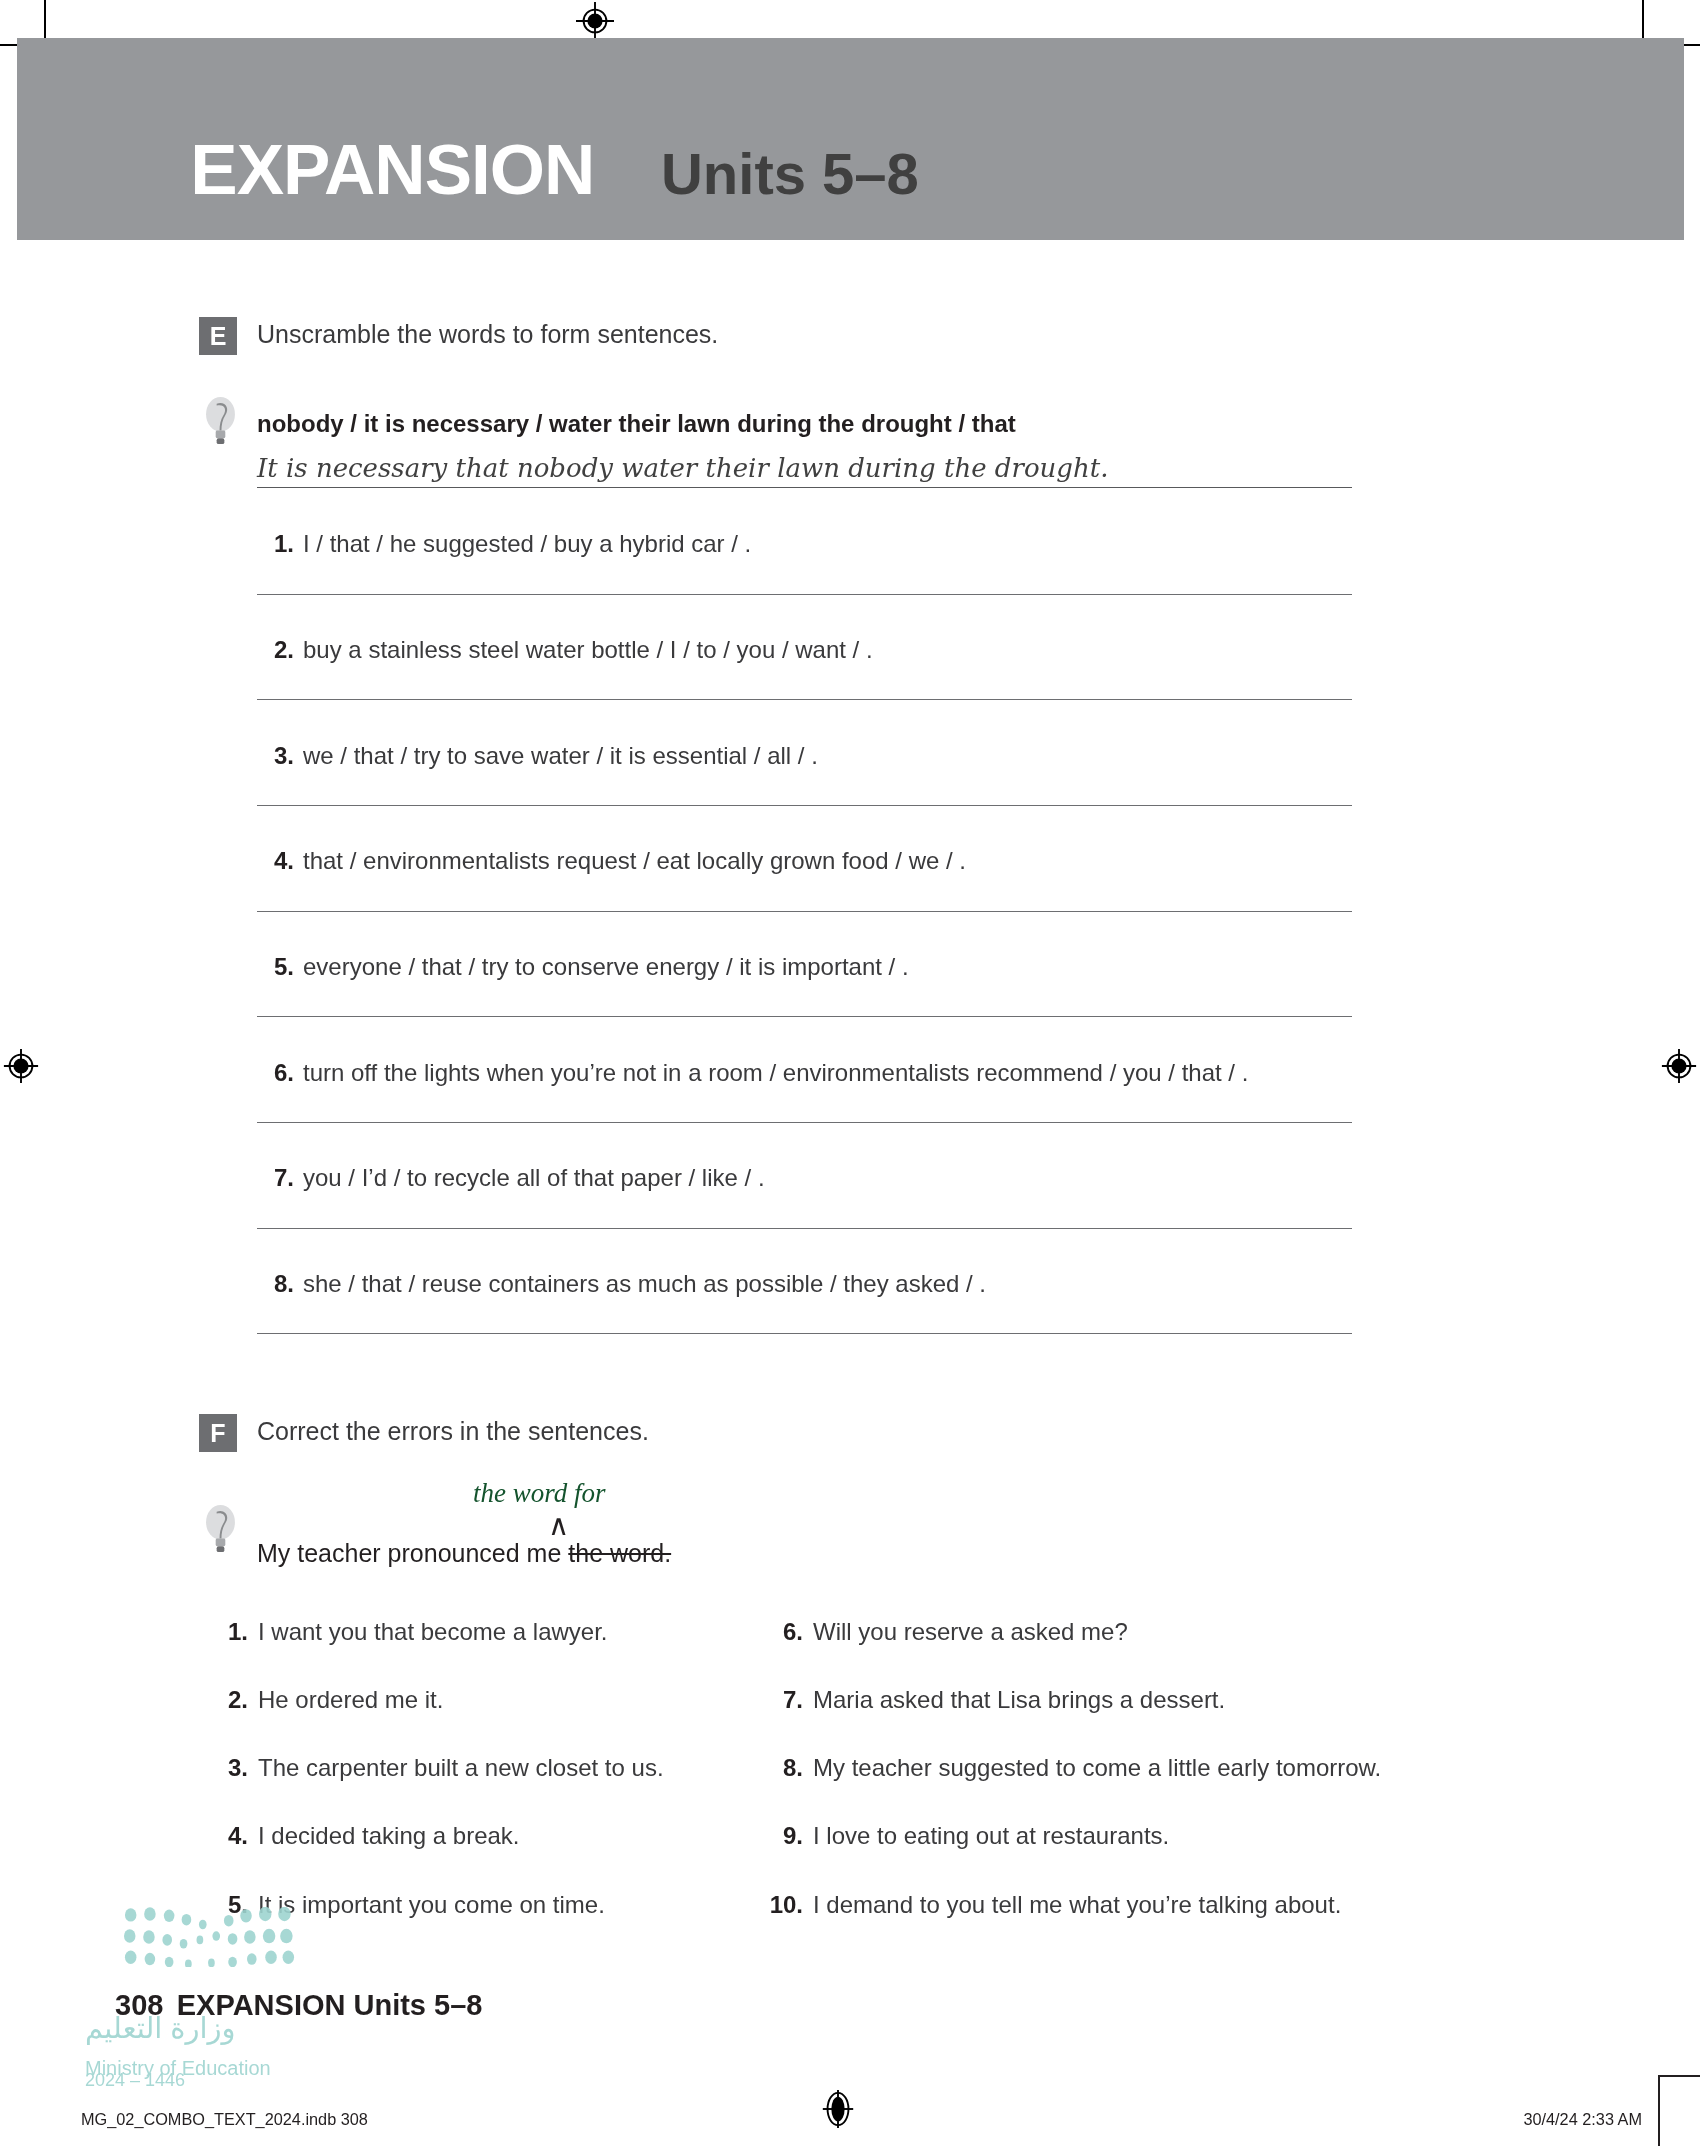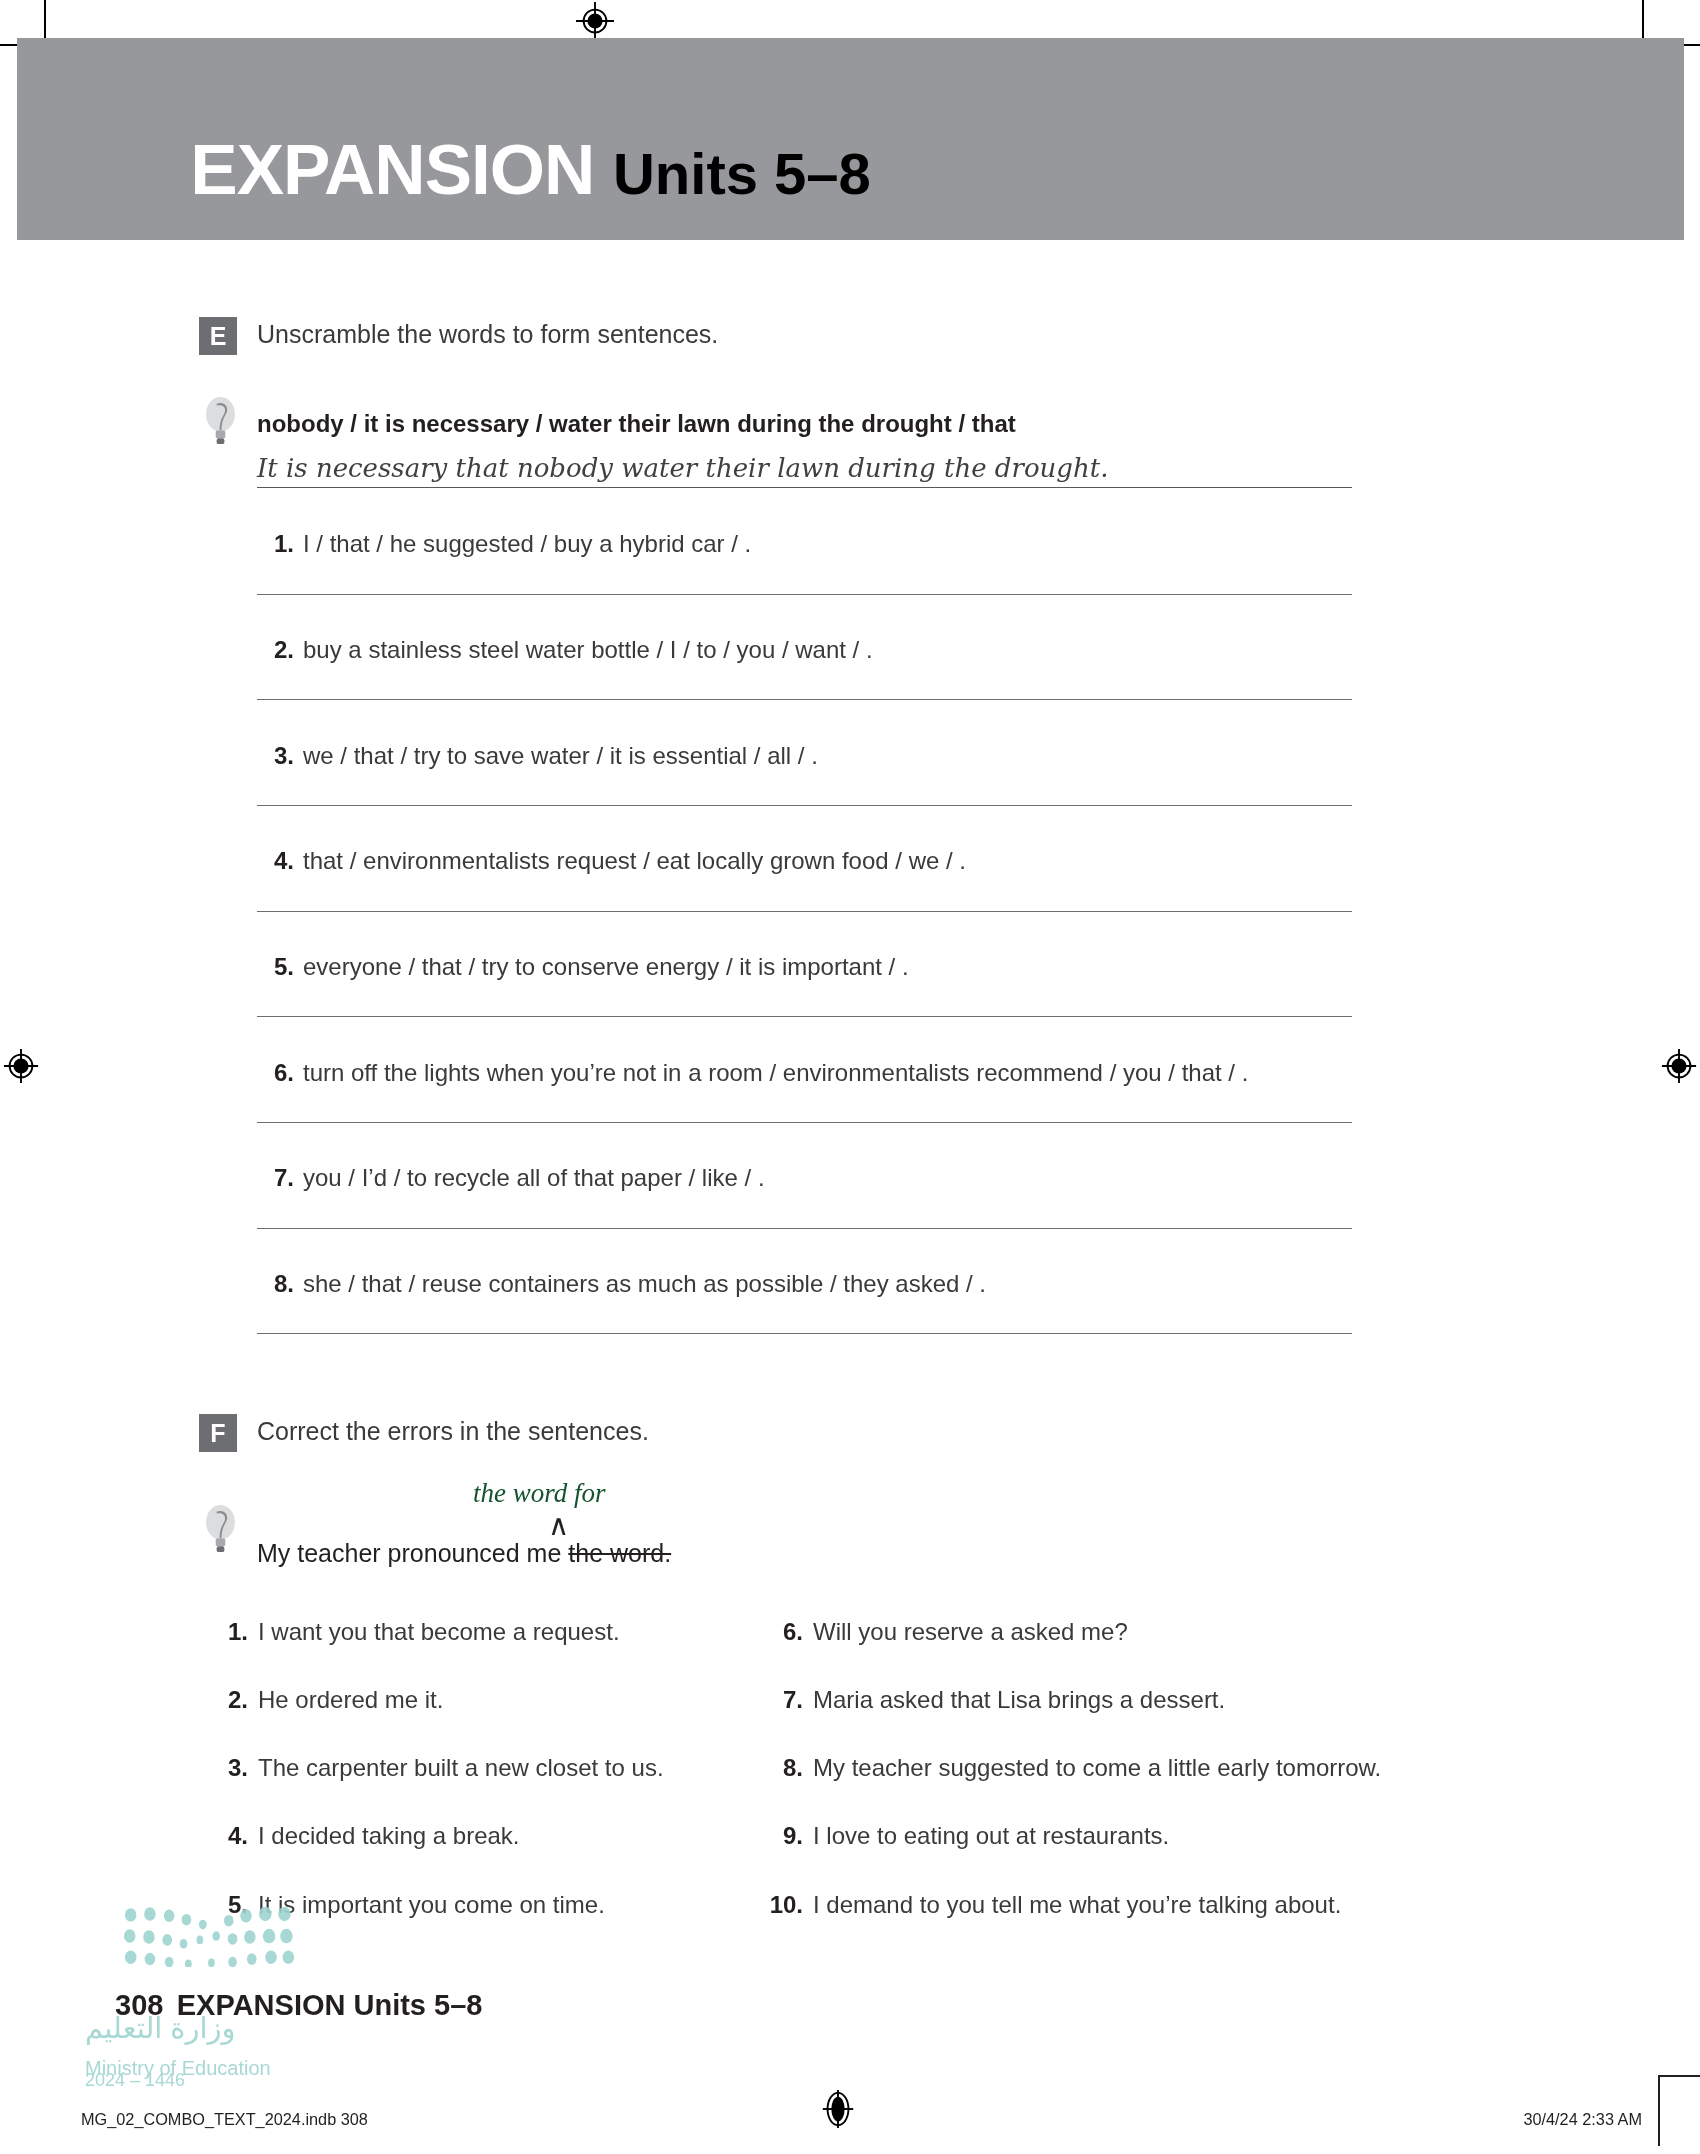--- a/index.html
+++ b/index.html
@@ -23,21 +23,21 @@
     background:#96989b;
   }
   #banner .title{
     position:absolute;left:173px;top:96px;
     white-space:nowrap;
     font-size:71px;line-height:71px;
     font-weight:bold;
     letter-spacing:-1px;
   }
   #banner .title .main{color:#ffffff;}
-  #banner .title .sub{color:#000000;font-size:58px;letter-spacing:0px;}
+  #banner .title .sub{color:#404040;font-size:58px;letter-spacing:0px;margin-left:48px;}
 
   
   .exercise{position:absolute;left:0;width:1700px;}
   .ex-head{position:relative;height:44px;}
   .letter-badge{
     position:absolute;left:199px;top:0;
     width:38px;height:38px;
     background:#6d6e71;color:#ffffff;
     font-size:25px;font-weight:bold;
     display:flex;align-items:center;justify-content:center;
@@ -273,21 +273,21 @@
   </svg>
 </div>
 <div class="f-caret-word" style="left:473px;top:1478px;">the word for</div>
 <div class="f-caret" style="left:548px;top:1508px;">∧</div>
 <div class="f-sentence" style="left:257px;top:1539px;">
   <span>My teacher pronounced me </span><span class="strike">the word.</span>
 </div>
 
 <div class="f-item" style="left:204px;top:1618px;">
   <span class="num">1.</span>
-  <span class="txt">I want you that become a request.</span>
+  <span class="txt">I want you that become a lawyer.</span>
 </div>
 <div class="f-item" style="left:204px;top:1686px;">
   <span class="num">2.</span>
   <span class="txt">He ordered me it.</span>
 </div>
 <div class="f-item" style="left:204px;top:1754px;">
   <span class="num">3.</span>
   <span class="txt">The carpenter built a new closet to us.</span>
 </div>
 <div class="f-item" style="left:204px;top:1822px;">

